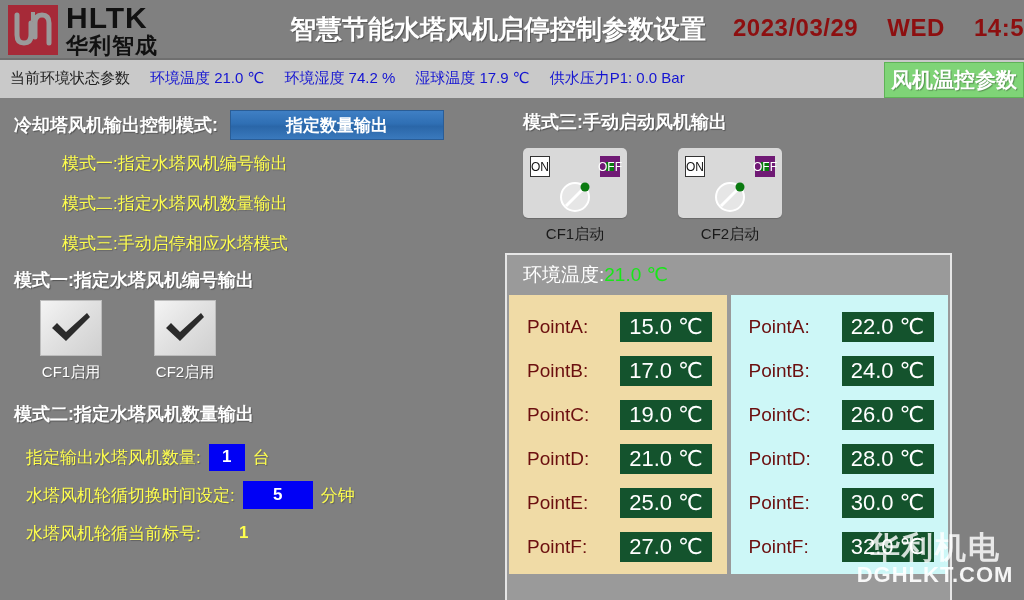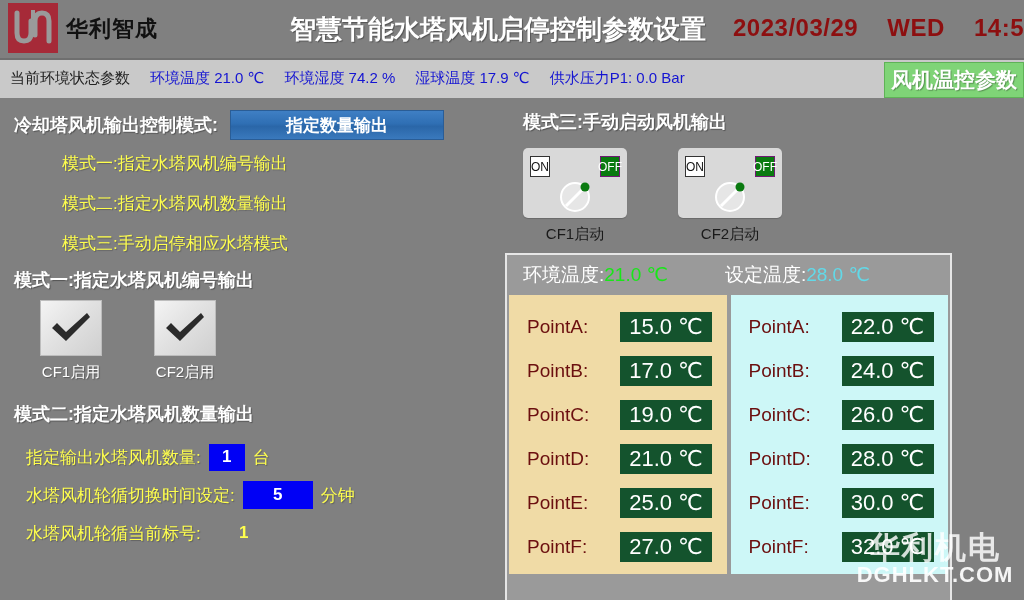--- a/index.html
+++ b/index.html
@@ -119,21 +119,21 @@
   .sw-panel{
     width:104px;height:70px;background:#d9d9d9;border-radius:5px;
     position:relative;box-shadow:0 1px 1px rgba(0,0,0,.18);
   }
   .sw-on,.sw-off{
     position:absolute;top:8px;width:20px;height:21px;
     display:flex;align-items:center;justify-content:center;
     font-size:12px;box-sizing:border-box;
   }
   .sw-on{left:7px;background:#ffffff;border:1px solid #333;color:#111;}
-  .sw-off{right:7px;background:#0a7a10;border:1px solid #701a75;color:#ffffff;}
+  .sw-off{right:7px;background:#0a7a10;border:6px solid #701a75;color:#ffffff;}
   .knob{position:absolute;left:50%;top:30px;transform:translateX(-50%);}
   .sw-label{margin-top:7px;font-size:15px;color:#1a1a1a;white-space:nowrap;}
 
   
   .temp-panel{
     position:absolute;left:505px;top:253px;width:447px;height:377px;
     background:#9a9a9a;border:2px solid #e6e6e6;box-sizing:border-box;
   }
   .temp-head{
     height:40px;display:flex;align-items:center;
@@ -172,20 +172,21 @@
 
   <div class="logo-wrap">
     <div class="logo-mark">
       <svg width="50" height="50" viewBox="0 0 50 50" aria-hidden="true">
         <path d="M9 10 L9 30 Q9 38 16 38 Q23 38 23 30 L23 18" fill="none" stroke="#9a9a9a" stroke-width="5" stroke-linecap="round"></path>
         <path d="M27 32 L27 18 Q27 10 34 10 Q41 10 41 18 L41 38" fill="none" stroke="#9a9a9a" stroke-width="5" stroke-linecap="round"></path>
         <rect x="23" y="7" width="4" height="9" fill="#9a9a9a"></rect>
       </svg>
     </div>
     <div class="logo-text">
+      <div class="logo-en">HLTK</div>
       <div class="logo-cn">华利智成</div>
     </div>
   </div>
 
   <div class="app-title">智慧节能水塔风机启停控制参数设置</div>
 
   <div class="clock">
     <span>2023/03/29</span>
     <span>WED</span>
     <span>14:59:2</span>
@@ -289,21 +290,20 @@
         </svg>
       </span>
     </div>
     <div class="sw-label">CF2启动</div>
   </div>
 </div>
 
 <div class="temp-panel">
   <div class="temp-head">
     <span class="grp"><span>环境温度:</span><span class="val-green">21.0 ℃</span></span>
-    <span class="grp second"><span>设定温度:</span><span class="val-cyan">28.0 ℃</span></span>
   </div>
 
   <div class="temp-cols">
 
     <div class="temp-col left">
       <div class="temp-row">
         <span class="pt-label">PointA:</span>
         <span class="pt-val">15.0 ℃</span>
       </div>
       <div class="temp-row">

